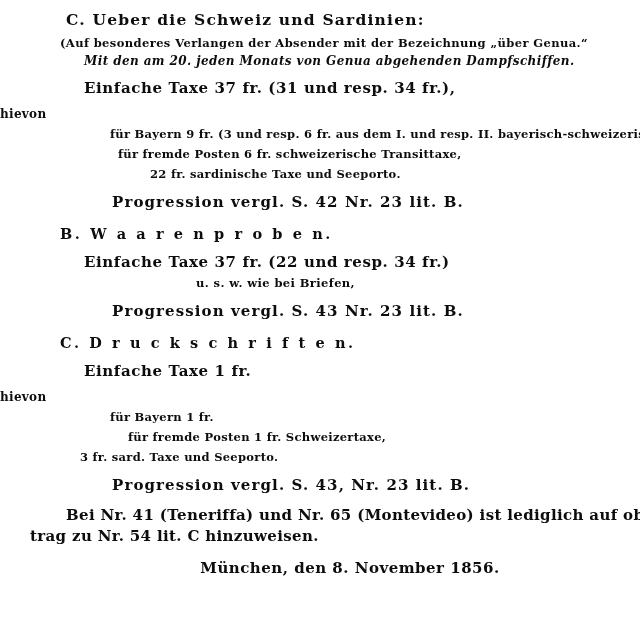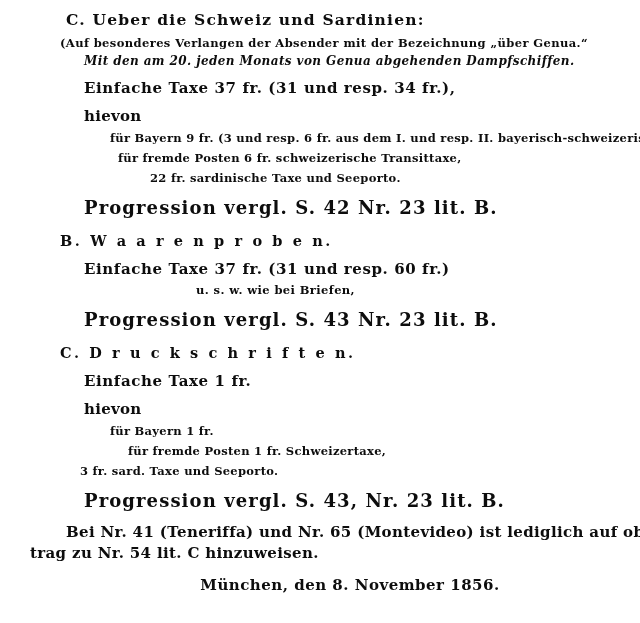--- a/index.html
+++ b/index.html
@@ -56,42 +56,41 @@
     margin-top: 14px;
   }
   .tarif {
     font-size: 15px;
     font-weight: 700;
     letter-spacing: 0.6px;
     margin-left: 84px;
     margin-top: 11px;
   }
   .hievon {
-    font-size: 15px;
+    font-size: 12px;
     font-weight: 600;
     letter-spacing: 0.3px;
-    margin-left: 84px;
     margin-top: 10px;
   }
   .detail {
     font-size: 11.5px;
     font-weight: 600;
     letter-spacing: 0.3px;
     margin-left: 110px;
     margin-top: 6px;
   }
   .detail.ind2 { margin-left: 118px; }
   .detail.ind3 { margin-left: 150px; }
   .detail.ind4 { margin-left: 128px; }
   .detail.ind5 { margin-left: 80px; }
   .progress {
-    font-size: 18px;
+    font-size: 15px;
     font-weight: 700;
     letter-spacing: 1.1px;
-    margin-left: 84px;
+    margin-left: 112px;
     margin-top: 12px;
   }
   .uswie {
     font-size: 11.5px;
     font-weight: 700;
     letter-spacing: 0.4px;
     margin-left: 196px;
     margin-top: 5px;
   }
   .para {
@@ -130,21 +129,21 @@
   <div class="line note-small2">Mit den am 20. jeden Monats von Genua abgehenden Dampfschiffen.</div>
 
   <div class="line tarif">Einfache Taxe 37 fr. (31 und resp. 34 fr.),</div>
   <div class="line hievon">hievon</div>
   <div class="line detail">für Bayern 9 fr. (3 und resp. 6 fr. aus dem I. und resp. II. bayerisch-schweizerischen Tarrayon),</div>
   <div class="line detail ind2">für fremde Posten 6 fr. schweizerische Transittaxe,</div>
   <div class="line detail ind3">22 fr. sardinische Taxe und Seeporto.</div>
   <div class="line progress">Progression vergl. S. 42 Nr. 23 lit. B.</div>
 
   <div class="line sub-head">B. W a a r e n p r o b e n.</div>
-  <div class="line tarif">Einfache Taxe 37 fr. (31 und resp. 60 fr.)</div>
+  <div class="line tarif">Einfache Taxe 37 fr. (22 und resp. 34 fr.)</div>
   <div class="line uswie">u. s. w. wie bei Briefen,</div>
   <div class="line progress">Progression vergl. S. 43 Nr. 23 lit. B.</div>
 
   <div class="line sub-head">C. D r u c k s c h r i f t e n.</div>
   <div class="line tarif">Einfache Taxe 1 fr.</div>
   <div class="line hievon">hievon</div>
   <div class="line detail">für Bayern 1 fr.</div>
   <div class="line detail ind4">für fremde Posten 1 fr. Schweizertaxe,</div>
   <div class="line detail ind5">3 fr. sard. Taxe und Seeporto.</div>
   <div class="line progress">Progression vergl. S. 43, Nr. 23 lit. B.</div>

